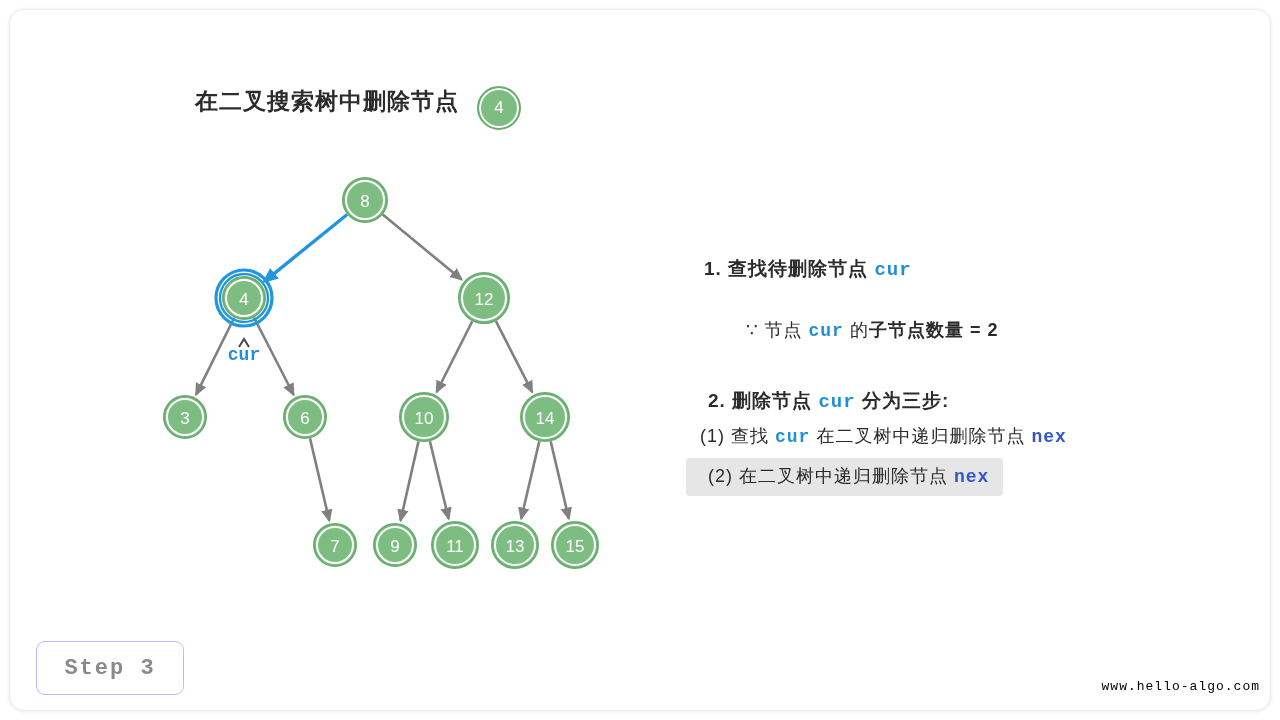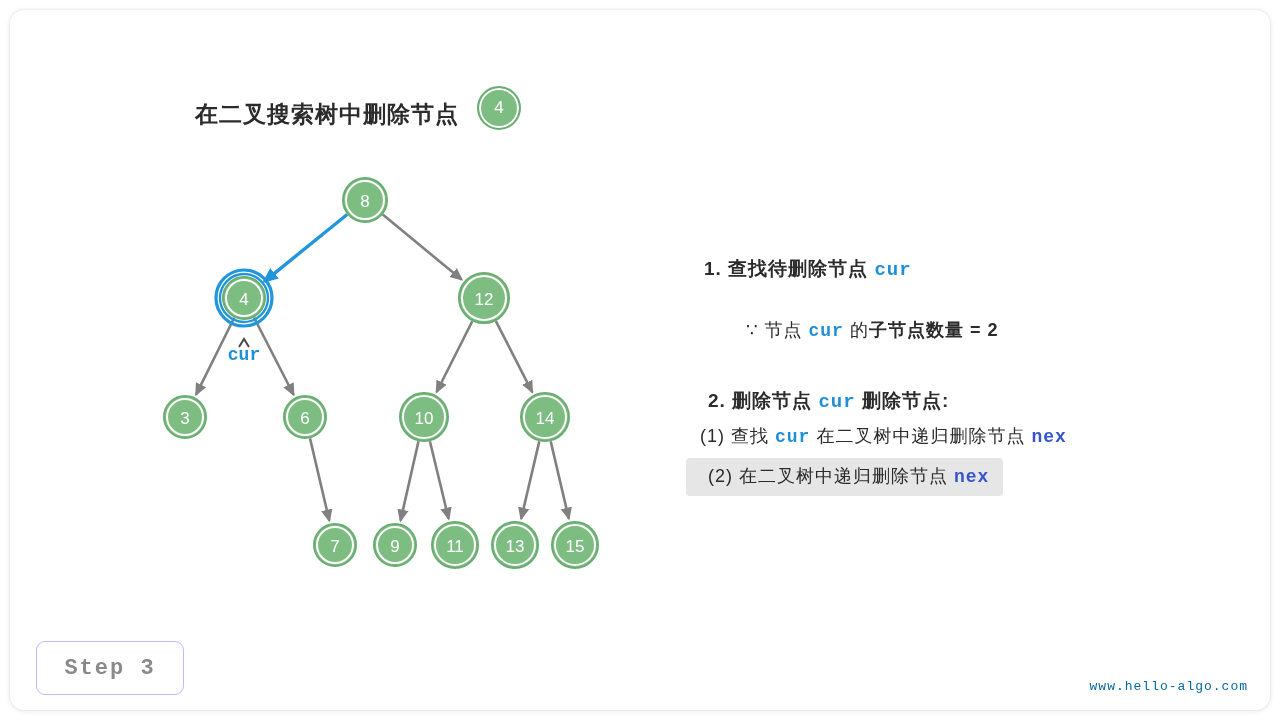--- a/index.html
+++ b/index.html
@@ -25,21 +25,21 @@
     box-shadow: 0 0 3px rgba(0,0,0,0.13), 0 1px 6px rgba(0,0,0,0.07);
     overflow: hidden;
   }
 
   
   #title-row {
     position: absolute;
     left: 185px;
     top: 76px;
     display: flex;
-    align-items: flex-end;
+    align-items: flex-start;
     gap: 18px;
   }
   #title-text {
     font-size: 23px;
     font-weight: bold;
     color: #2b2b2b;
     letter-spacing: 1px;
     white-space: nowrap;
   }
   .title-node {
@@ -175,25 +175,25 @@
     font-family: "Liberation Mono", "DejaVu Sans Mono", monospace;
     font-size: 22px;
     font-weight: bold;
     color: #8a8a8a;
     letter-spacing: 2px;
   }
 
   
   #watermark {
     position: absolute;
-    right: 22px;
+    right: 10px;
     bottom: 16px;
     font-family: "Liberation Mono", "DejaVu Sans Mono", monospace;
     font-size: 13px;
-    color: #0369a1;
+    color: #000000;
     letter-spacing: 1px;
   }
 </style>
 </head>
 <body>
 
 <div id="card">
 
   <div id="title-row">
     <span id="title-text">在二叉搜索树中删除节点</span>
@@ -296,21 +296,21 @@
 
     <div class="line l-head" id="line-step1">
       <span>1. 查找待删除节点 </span><span class="mono-cur">cur</span>
     </div>
 
     <div class="line l-sub" id="line-reason">
       <span>∵</span><span> 节点 </span><span class="mono-cur">cur</span><span> 的</span><span class="bold-seg">子节点数量</span><span class="bold-seg"> = 2</span>
     </div>
 
     <div class="line l-head" id="line-step2">
-      <span>2. 删除节点 </span><span class="mono-cur">cur</span><span> 删除节点:</span>
+      <span>2. 删除节点 </span><span class="mono-cur">cur</span><span> 分为三步:</span>
     </div>
 
     <div class="line l-sub" id="line-sub1">
       <span>(1) </span><span>查找 </span><span class="mono-cur">cur</span><span> 在二叉树中递归删除节点 </span><span class="mono-nex">nex</span>
     </div>
 
     <div class="line l-sub" id="line-sub2">
       <span>(2) </span><span>在二叉树中递归删除节点 </span><span class="mono-nex">nex</span>
     </div>
 

